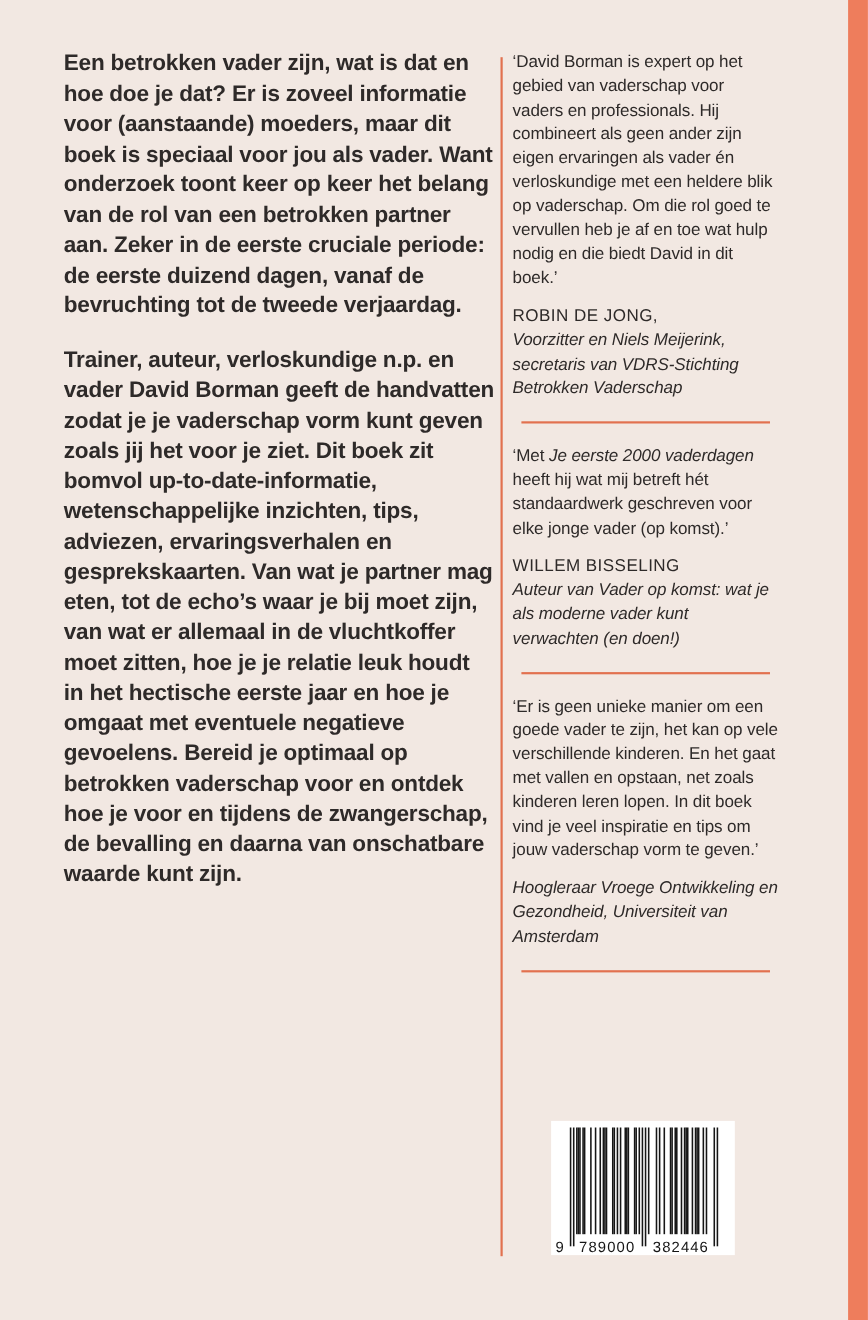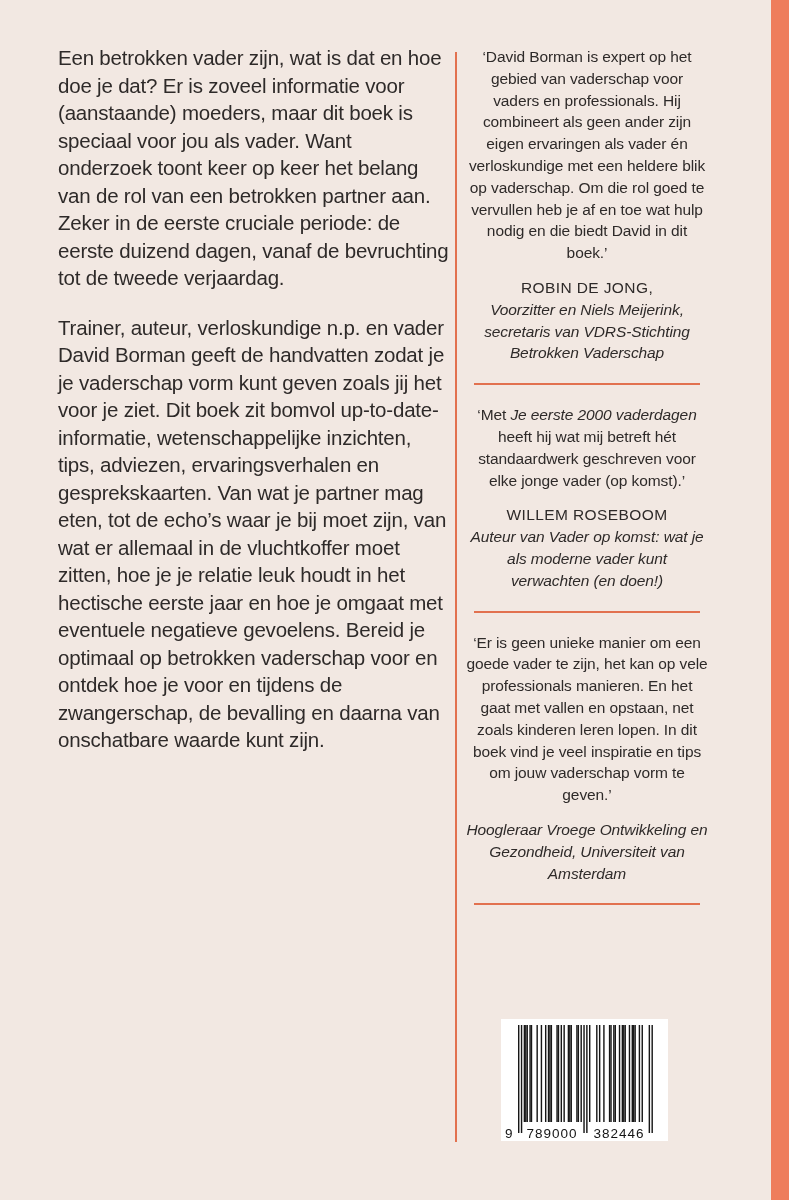--- a/index.html
+++ b/index.html
@@ -27,28 +27,28 @@
     background: #e2714f;
   }
   
   .blurb {
     position: absolute;
     left: 58px; top: 44px;
     width: 392px;
     font-size: 20.5px;
     line-height: 27.5px;
     letter-spacing: -0.2px;
+    font-weight: bold;
   }
   .blurb p { margin: 0 0 22px 0; }
   
   .endorsements {
     position: absolute;
     left: 466px; top: 46px;
     width: 242px;
-    text-align: center;
     font-size: 15.5px;
     line-height: 21.8px;
     letter-spacing: -0.1px;
   }
   .quote { margin: 0 0 13px 0; }
   .attr-name { margin: 0; letter-spacing: 0.4px; }
   .attr-role { margin: 0; font-style: italic; }
   .sect-divider {
     width: 226px; height: 2px;
     background: #e2714f;
@@ -89,27 +89,27 @@
 
     <div>
       <p class="quote"><span>‘David Borman is expert op het gebied van vaderschap voor vaders en professionals. Hij combineert als geen ander zijn eigen ervaringen als vader én verloskundige met een heldere blik op vaderschap. Om die rol goed te vervullen heb je af en toe wat hulp nodig en die biedt David in dit boek.’</span></p>
       <p class="attr-name">ROBIN DE JONG,</p>
       <p class="attr-role">Voorzitter en Niels Meijerink, secretaris van VDRS-Stichting Betrokken Vaderschap</p>
       <div class="sect-divider"></div>
     </div>
 
     <div>
       <p class="quote"><span>‘Met </span><span style="font-style: italic;">Je eerste 2000 vaderdagen</span><span> heeft hij wat mij betreft hét standaardwerk geschreven voor elke jonge vader (op komst).’</span></p>
-      <p class="attr-name">WILLEM ROSEBOOM</p>
+      <p class="attr-name">WILLEM BISSELING</p>
       <p class="attr-role">Auteur van Vader op komst: wat je als moderne vader kunt verwachten (en doen!)</p>
       <div class="sect-divider"></div>
     </div>
 
     <div>
-      <p class="quote"><span>‘Er is geen unieke manier om een goede vader te zijn, het kan op vele professionals manieren. En het gaat met vallen en opstaan, net zoals kinderen leren lopen. In dit boek vind je veel inspiratie en tips om jouw vaderschap vorm te geven.’</span></p>
+      <p class="quote"><span>‘Er is geen unieke manier om een goede vader te zijn, het kan op vele verschillende kinderen. En het gaat met vallen en opstaan, net zoals kinderen leren lopen. In dit boek vind je veel inspiratie en tips om jouw vaderschap vorm te geven.’</span></p>
       <p class="attr-role">Hoogleraar Vroege Ontwikkeling en Gezondheid, Universiteit van Amsterdam</p>
       <div class="sect-divider"></div>
     </div>
 
   </div>
 
   <div class="barcode-box">
     <svg width="167" height="122" viewBox="0 0 167 122" xmlns="http://www.w3.org/2000/svg">
         <rect x="17.00" y="6" width="1.42" height="108" fill="#161616"></rect>
         <rect x="19.84" y="6" width="1.42" height="108" fill="#161616"></rect>

